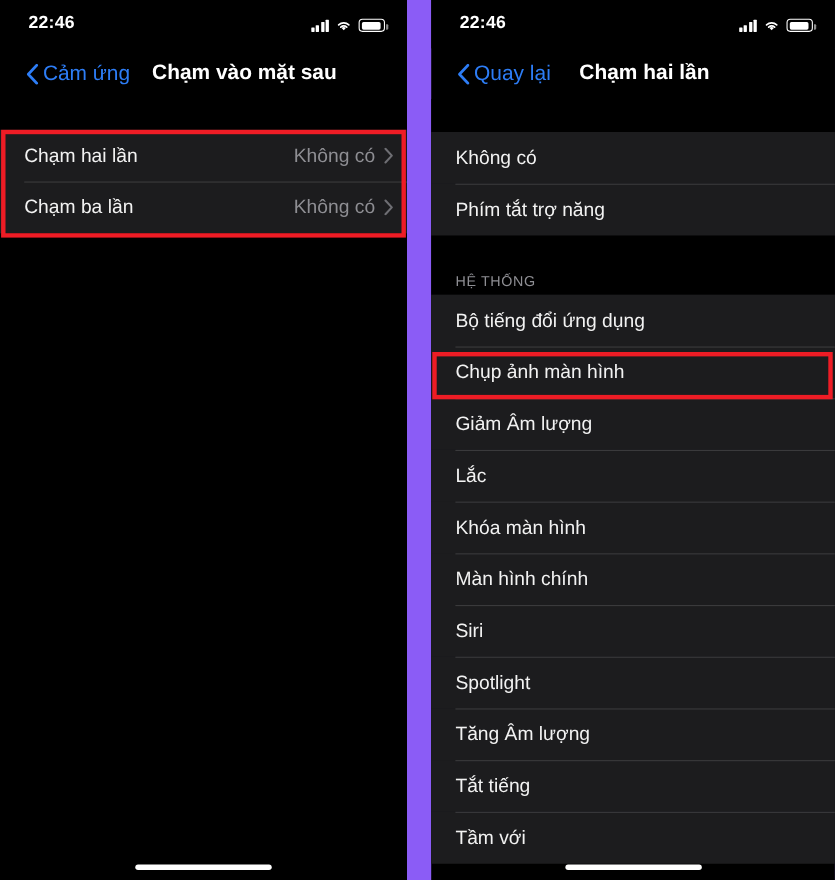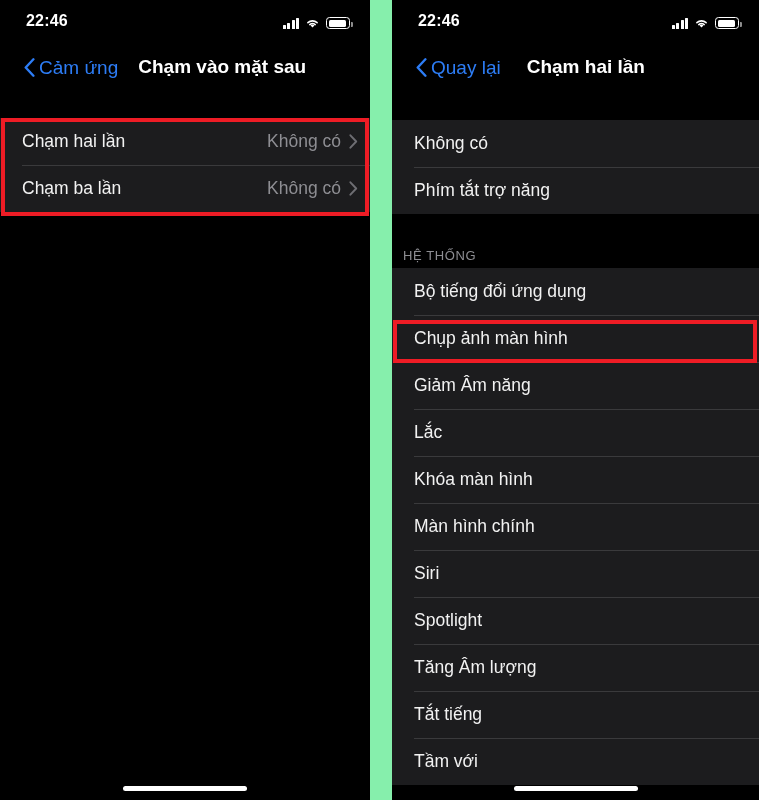--- a/index.html
+++ b/index.html
@@ -11,21 +11,21 @@
     width: 759px;
     height: 800px;
     font-family: "Liberation Sans", "DejaVu Sans", sans-serif;
     -webkit-font-smoothing: antialiased;
     overflow: hidden;
   }
   .screens {
     position: relative;
     width: 759px;
     height: 800px;
-    background: #86efac;
+    background: #8b5cf6;
   }
   .phone {
     position: absolute;
     top: 0;
     height: 800px;
     background: #000000;
     overflow: hidden;
   }
   #phone-left  { left: 0px;   width: 370px; }
   #phone-right { left: 392px; width: 367px; }
@@ -178,21 +178,21 @@
   .chev-right {
     width: 9px;
     height: 15px;
     flex: none;
   }
   .section-header {
     background: #000000;
     color: #8e8e93;
     font-size: 13px;
     letter-spacing: 0.6px;
-    padding: 34px 0 8px 11px;
+    padding: 34px 0 8px 22px;
     height: 54px;
     box-sizing: border-box;
   }
 
   
   .home-indicator {
     position: absolute;
     bottom: 9px;
     left: 50%;
     transform: translateX(-50%);
@@ -324,21 +324,21 @@
     <div class="section-header">HỆ THỐNG</div>
 
     <div class="list-group">
       <div class="row">
         <span class="row-label">Bộ tiếng đổi ứng dụng</span>
       </div>
       <div class="row">
         <span class="row-label">Chụp ảnh màn hình</span>
       </div>
       <div class="row">
-        <span class="row-label">Giảm Âm năng</span>
+        <span class="row-label">Giảm Âm lượng</span>
       </div>
       <div class="row">
         <span class="row-label">Lắc</span>
       </div>
       <div class="row">
         <span class="row-label">Khóa màn hình</span>
       </div>
       <div class="row">
         <span class="row-label">Màn hình chính</span>
       </div>

